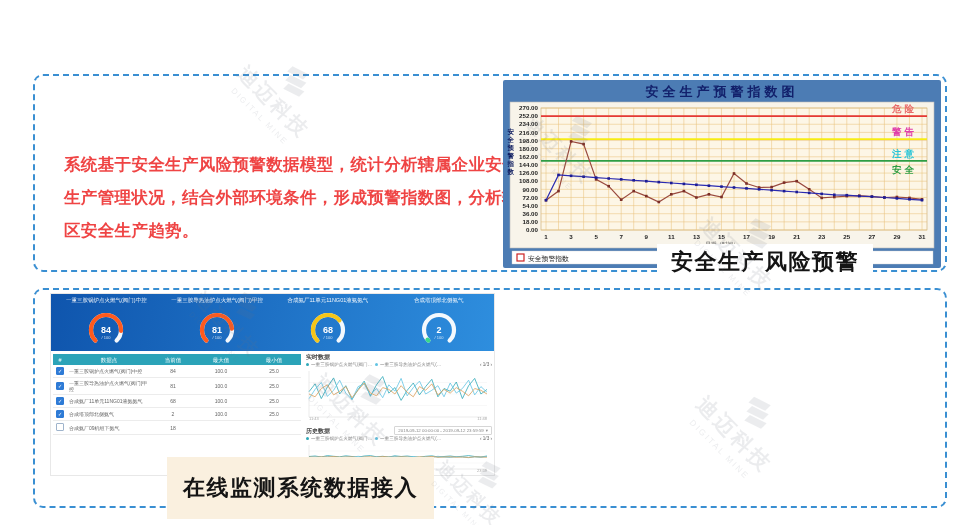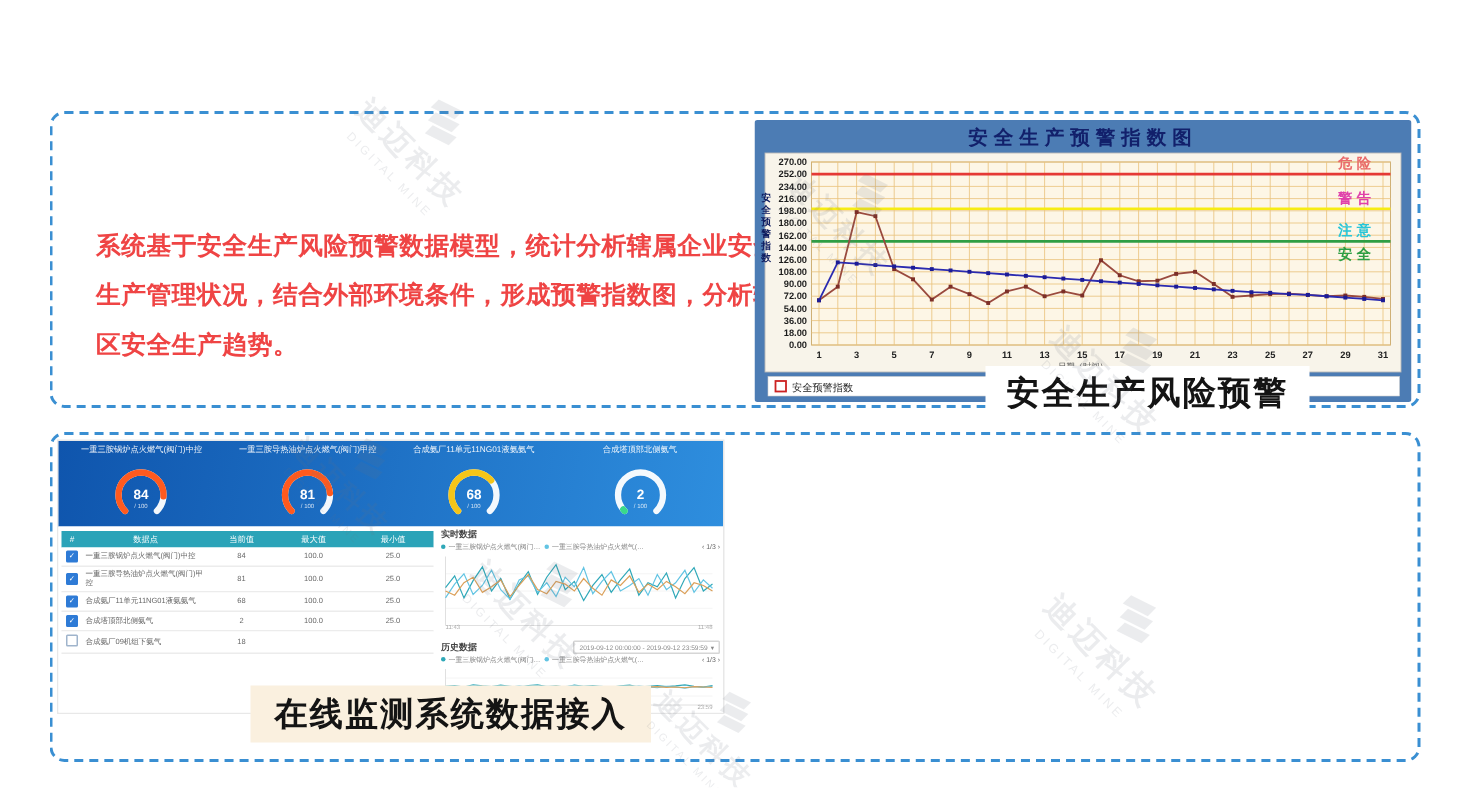--- a/index.html
+++ b/index.html
@@ -16,24 +16,24 @@
   .panel2{top:288px;height:216px;}
 
   .para{position:absolute;font-size:16.5px;line-height:33px;color:#ef4444;letter-spacing:.35px;margin:16px;font-weight:bold;}
   .para1{left:13px;top:56px;width:462px;}
   .para2{left:472px;top:58px;width:446px;}
 
   .chart1{position:absolute;left:468px;top:4px;width:438px;height:188px;}
 
   .cap{position:absolute;font-weight:bold;font-size:22px;color:#141414;letter-spacing:1.5px;z-index:4;white-space:nowrap;}
   .cap1{left:622px;top:168px;background:#ffffff;padding:3px 14px;}
-  .cap2{left:132px;top:167px;background:#faf0df;padding:4px 16px;}
+  .cap2{left:132px;top:167px;background:#faf0df;padding:16px 16px;}
 
   
-  .dashboard{position:absolute;left:4px;top:4px;width:443px;height:181px;background:#fff;box-shadow:0 0 0 1px #e8e8e8;}
+  .dashboard{position:absolute;left:16px;top:4px;width:443px;height:181px;background:#fff;box-shadow:0 0 0 1px #e8e8e8;}
   .gaugeband{height:57px;display:flex;background:linear-gradient(100deg,#0f55ad,#2e8ede);}
   .gauge{flex:1;display:flex;flex-direction:column;align-items:center;overflow:hidden;}
   .glabel{font-size:5.5px;line-height:6.5px;color:rgba(255,255,255,.92);text-align:center;
           padding:3px 4px 0;height:14px;overflow:hidden;}
   .dashbody{position:relative;height:124px;background:#fff;}
   .dtable{position:absolute;left:2px;top:3px;width:248px;font-size:5px;color:#666;}
   .trow{display:flex;border-bottom:.5px solid #ececec;background:#fff;align-items:center;}
   .thead{background:#2ba3b8;color:#fff;font-size:5.5px;height:11px;align-items:center;border-bottom:none;}
   .tc{padding:2px 2px;box-sizing:border-box;text-align:center;line-height:6px;}
   .tc.name{text-align:left;}

